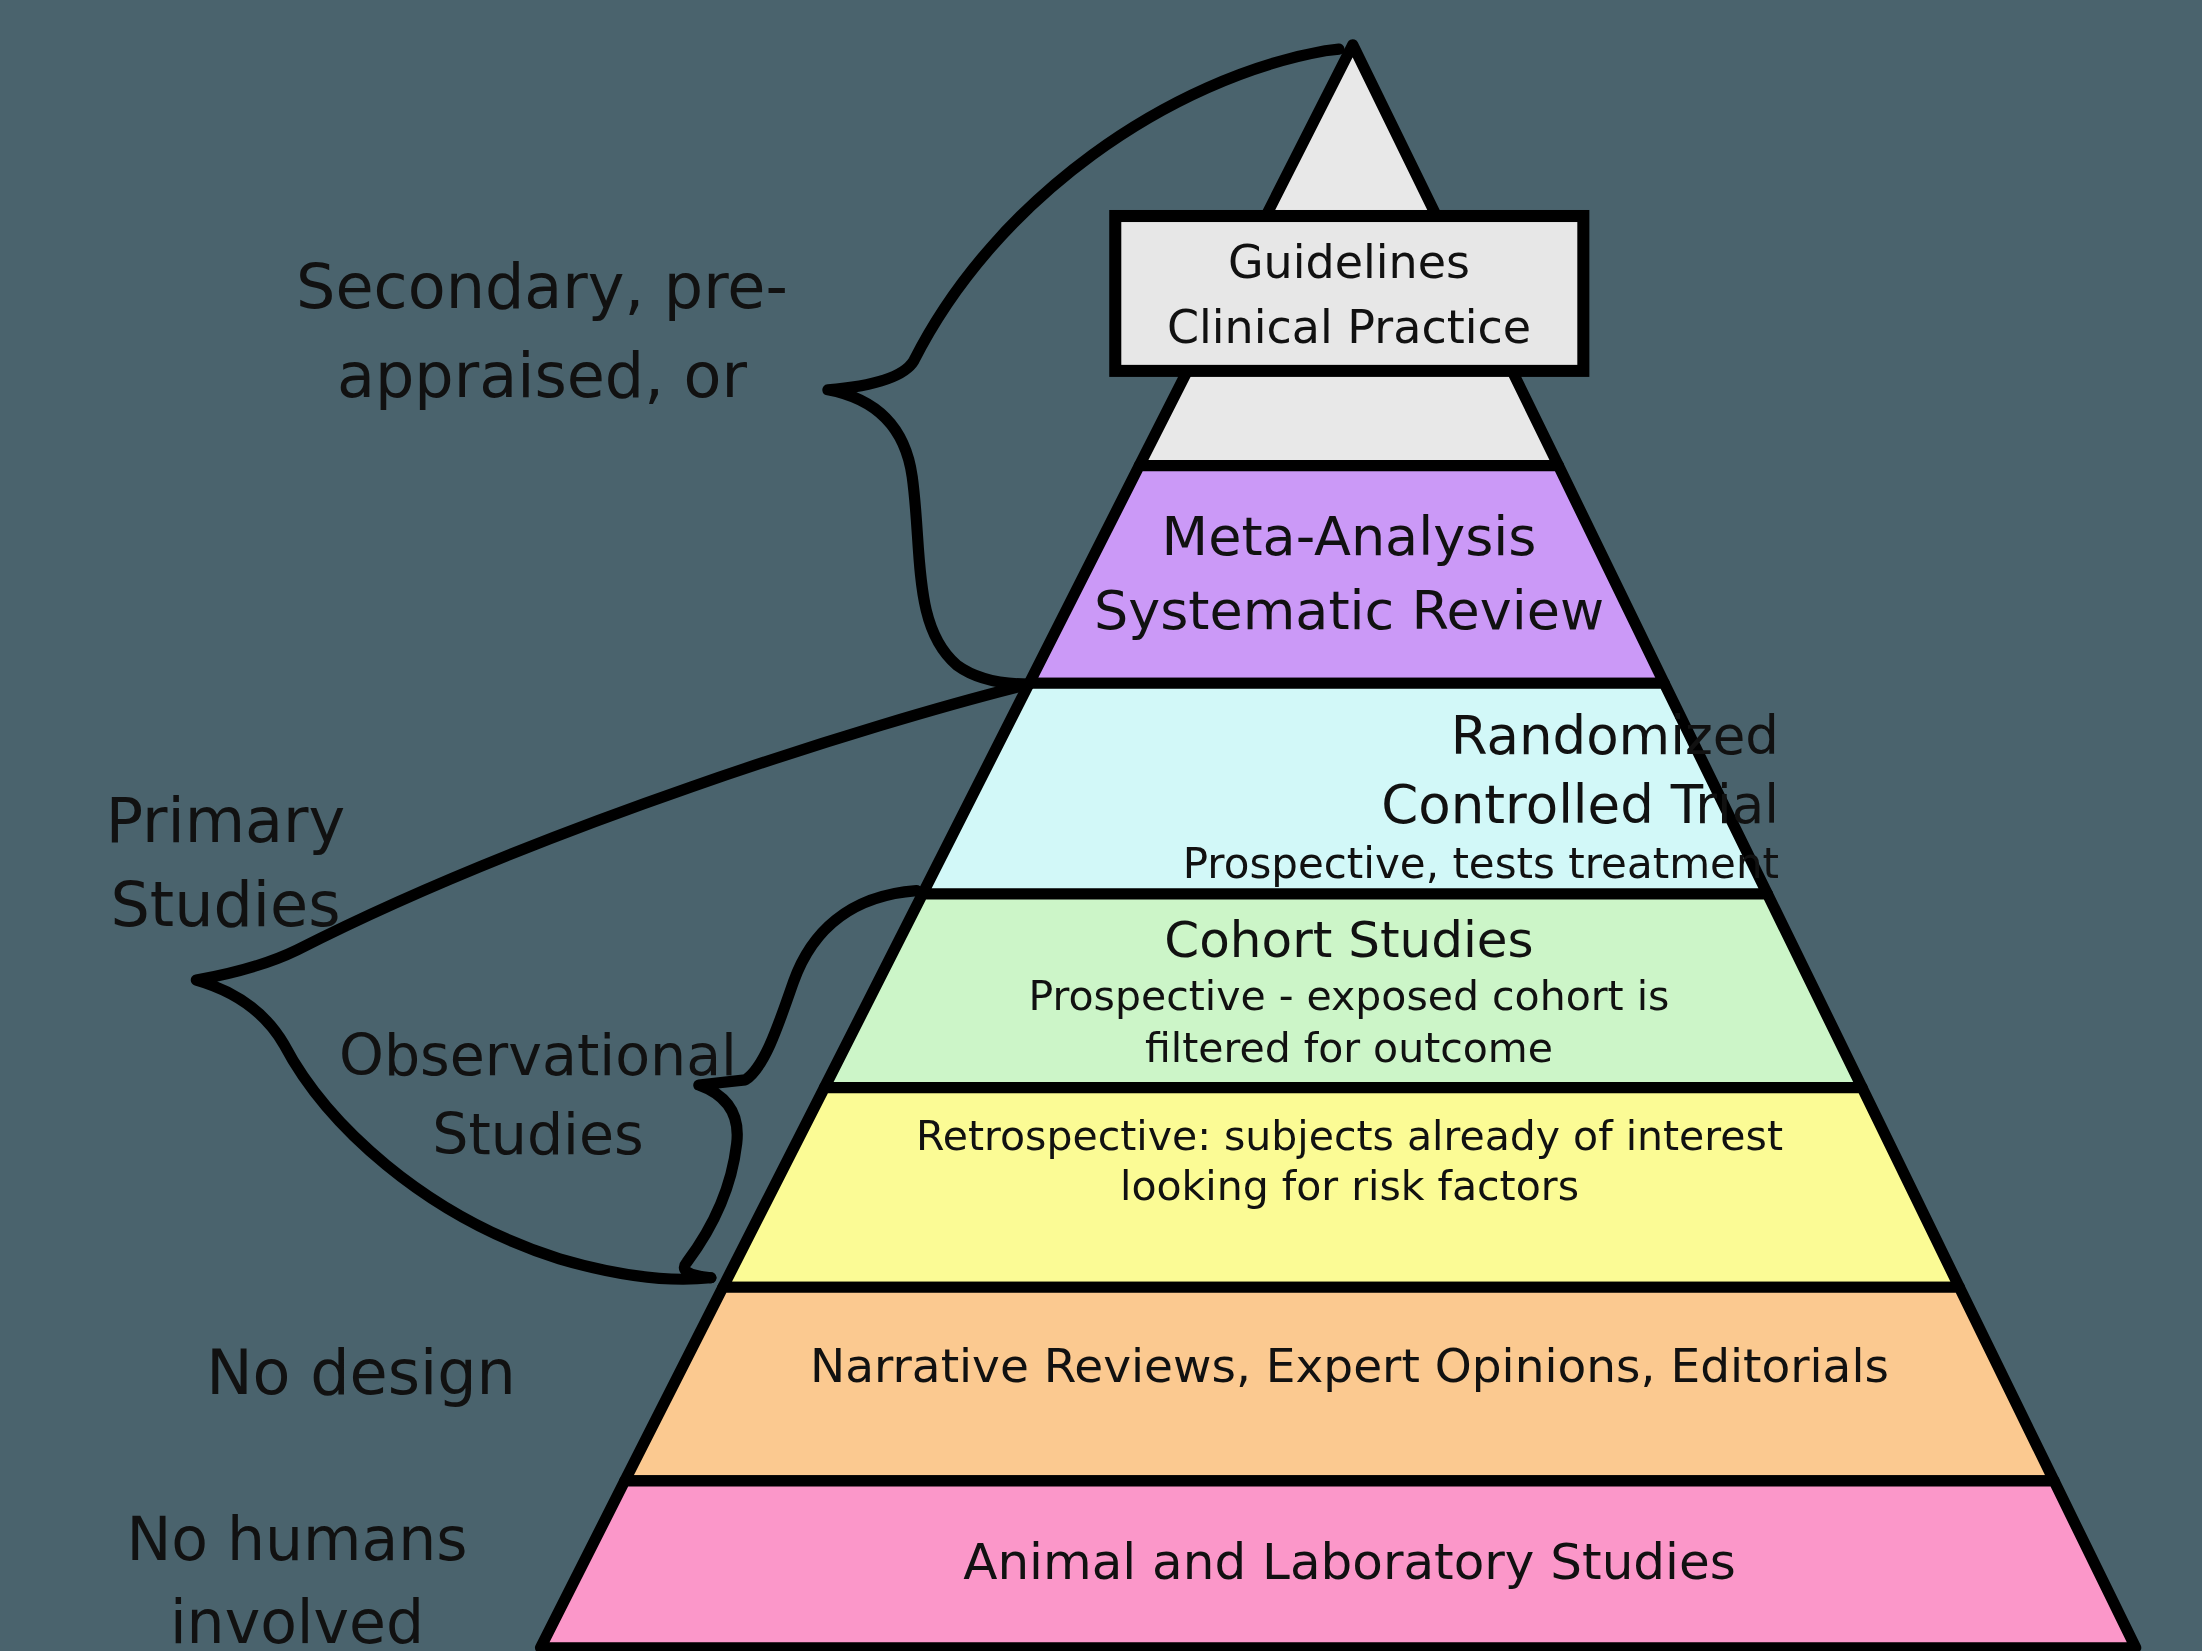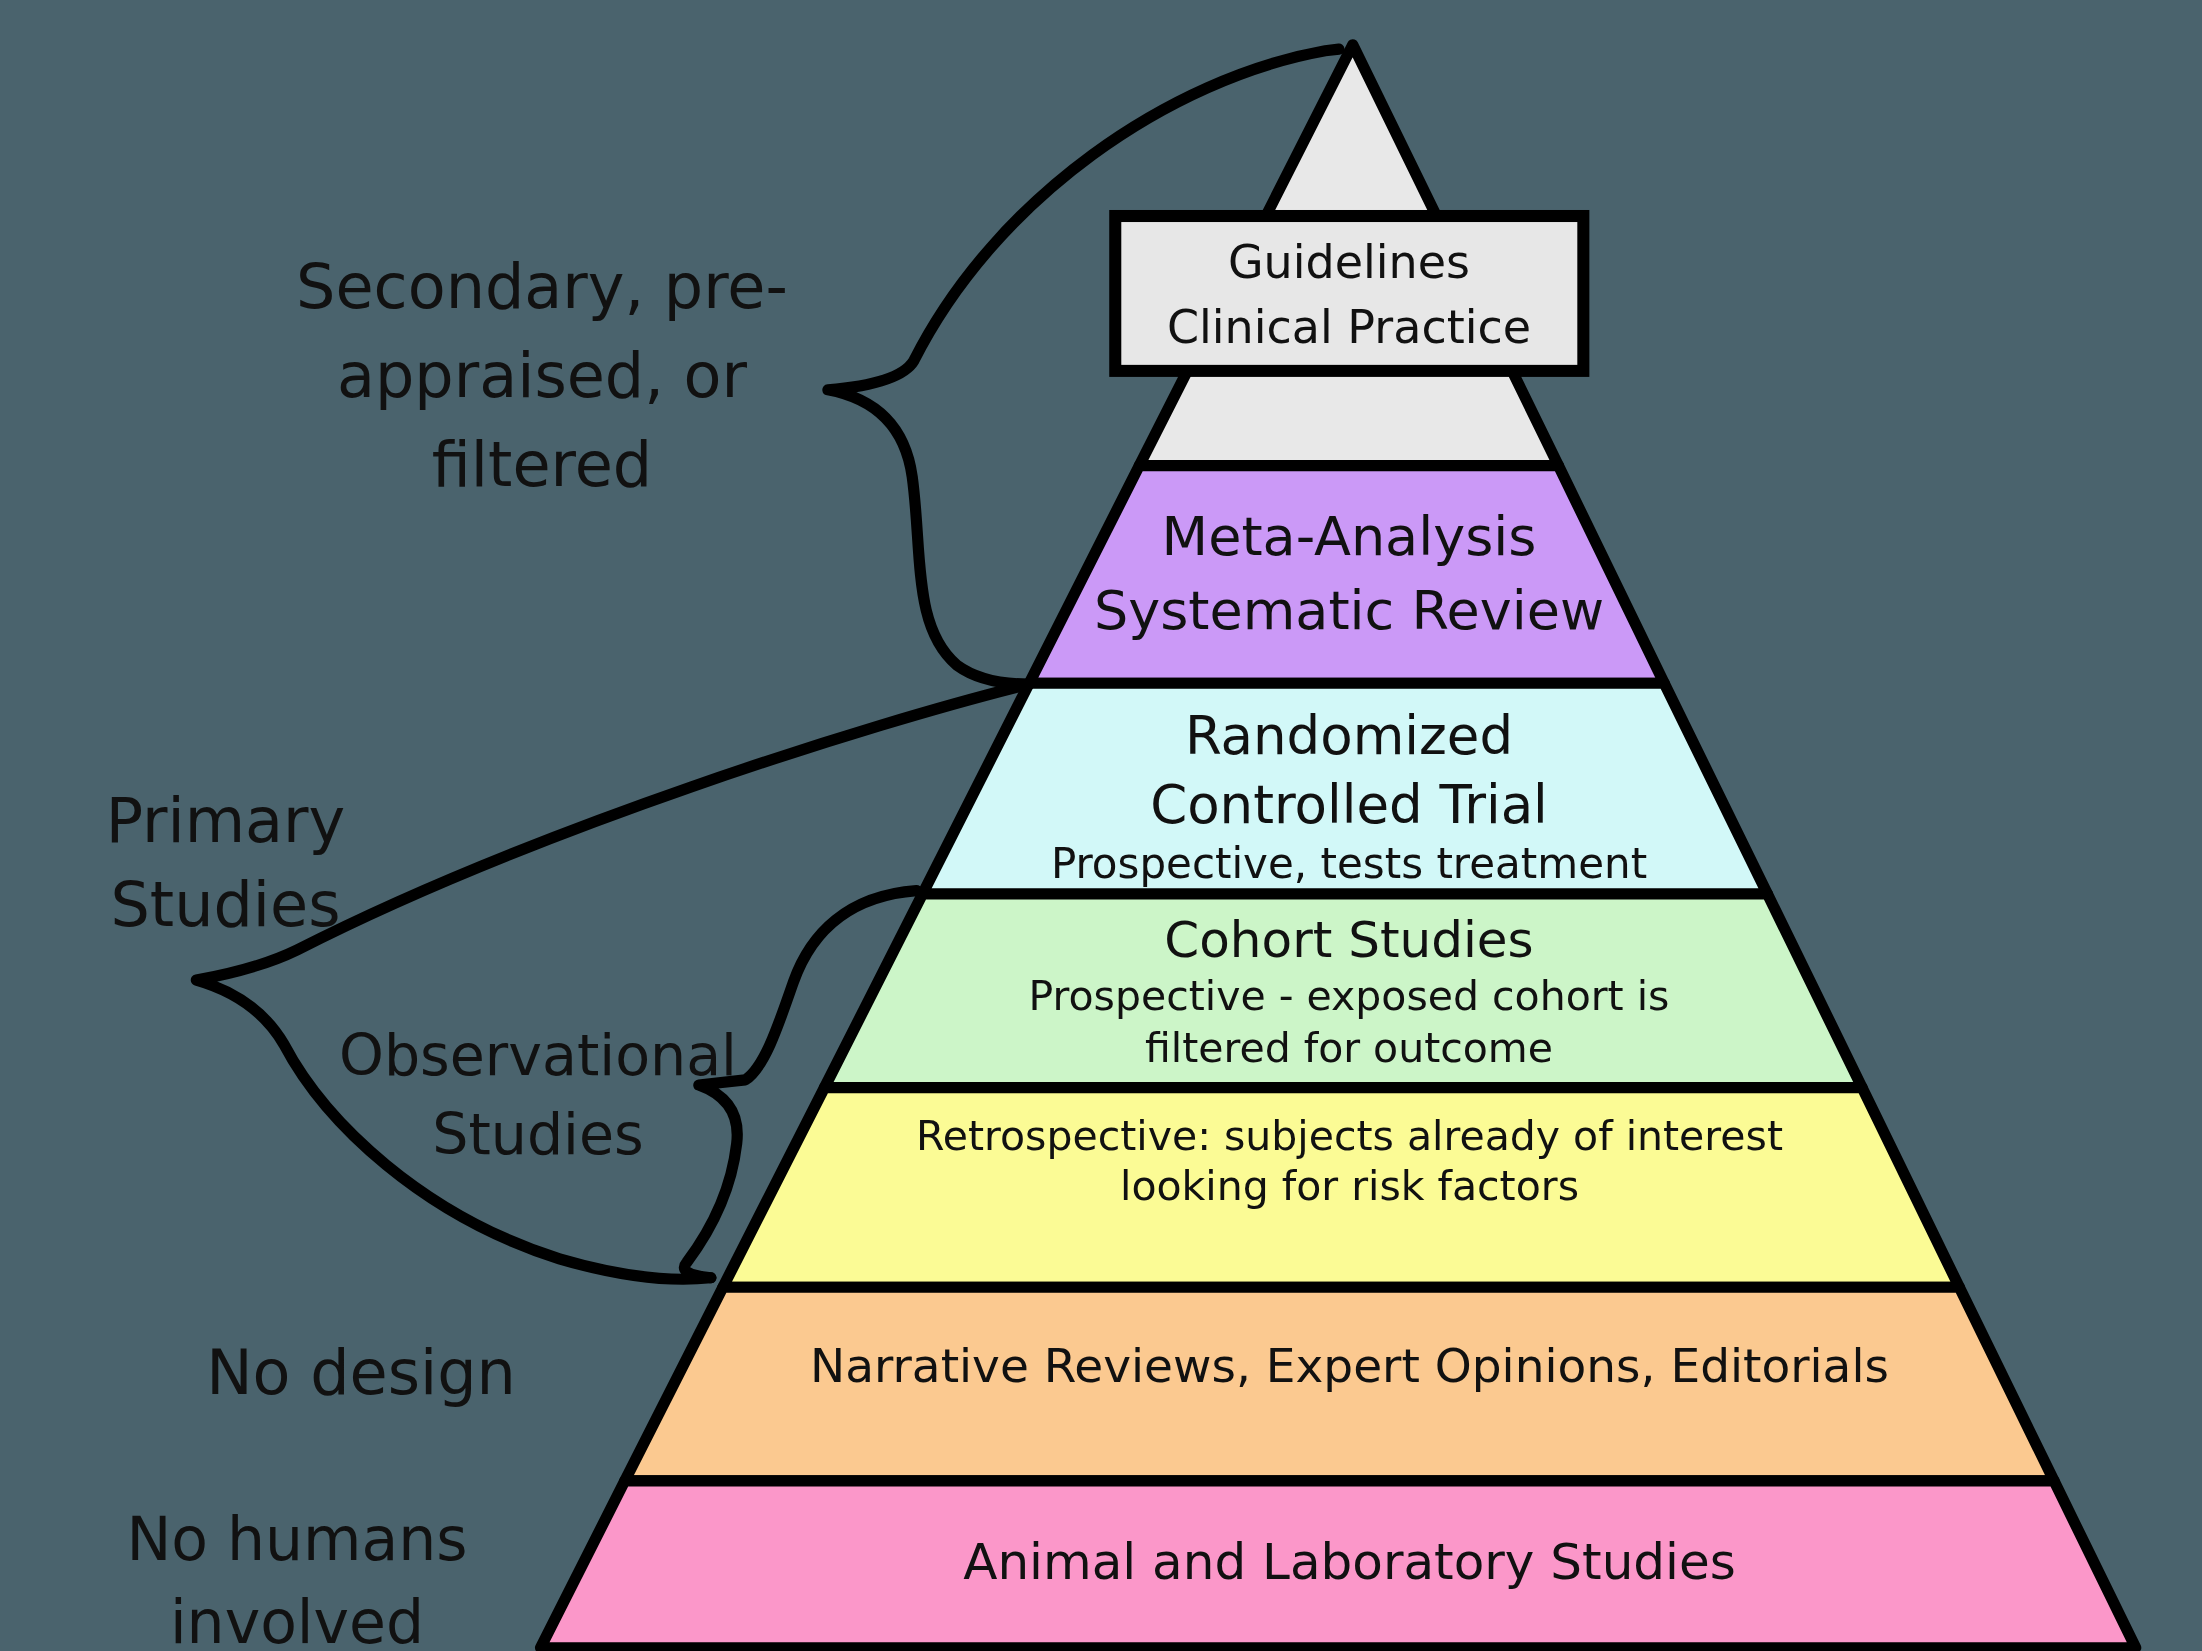--- a/index.html
+++ b/index.html
@@ -33,21 +33,21 @@
   
   .side-secondary   { left: 155px;  top: 217px;  width: 774px; font-size: 62px; line-height: 89px; }
   .side-primary     { left: 27.5px;   top: 754px;  width: 396px; font-size: 62px; line-height: 84px; }
   .side-observ      { left: 293px;  top: 991px; width: 490px; font-size: 57px; line-height: 79px; }
   .side-nodesign    { left: 146px;  top: 1311px; width: 430px; font-size: 62px; line-height: 74px; }
   .side-nohumans    { left: 82px;   top: 1473px; width: 430px; font-size: 60px; line-height: 83px; }
   
   .apex-box-text    { left: 1108px; top: 205px;  width: 482px; font-size: 46px; line-height: 65px; }
   
   .tier-meta        { left: 962px; top: 475px;  width: 774px;  font-size: 54px; line-height: 74px; }
-  .tier-rct         { left: 919px; top: 676px;  width: 860px; }
+  .tier-rct         { left: 919px; top: 676px;  width: 860px; text-align: right; }
   .tier-rct .title    { font-size: 53px; line-height: 69px; }
   .tier-rct .subtitle { font-size: 42px; line-height: 50px; }
   .tier-cohort      { left: 833px;  top: 886px; width: 1032px; }
   .tier-cohort .title    { font-size: 50px; line-height: 59px; }
   .tier-cohort .subtitle { font-size: 41px; line-height: 52px; }
   .tier-cc          { left: 747px;  top: 1086px; width: 1205px; }
   .tier-cc .title    { font-size: 52px; line-height: 62px; }
   .tier-cc .subtitle { font-size: 41px; line-height: 50px; }
   .tier-cr          { left: 618px;  top: 1287px; width: 1463px; }
   .tier-cr .title    { font-size: 50px; line-height: 59px; }
@@ -88,21 +88,20 @@
              C 904 1164 888 1212 866 1226
              L 812 1232
              Q 862 1250 856 1300
              C 850 1352 828 1398 798 1438
              Q 786 1452 826 1456" fill="none" stroke="#000000" stroke-width="13" stroke-linecap="round" stroke-linejoin="round"></path>
   </svg>
 
   <div class="lbl side-secondary">
     <span class="line">Secondary, pre-</span>
     <span class="line">appraised, or</span>
-    <span class="line">filtered</span>
   </div>
 
   <div class="lbl side-primary">
     <span class="line">Primary</span>
     <span class="line">Studies</span>
   </div>
 
   <div class="lbl side-observ">
     <span class="line">Observational</span>
     <span class="line">Studies</span>

